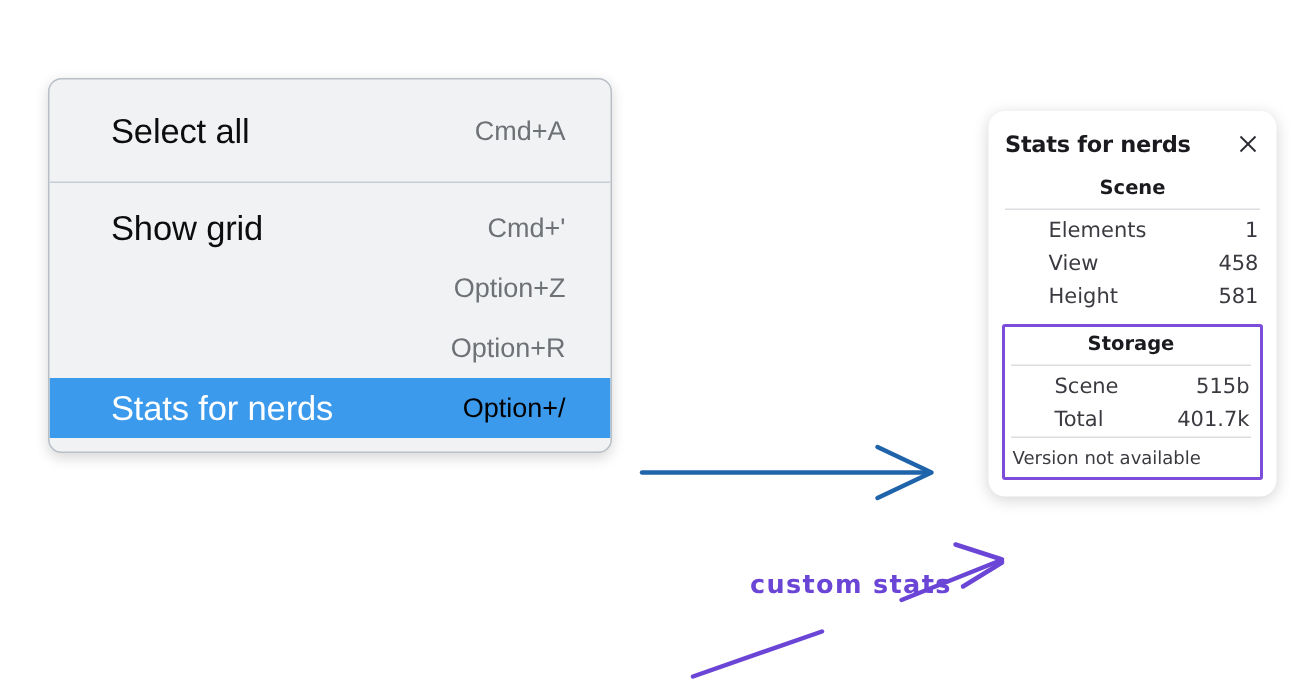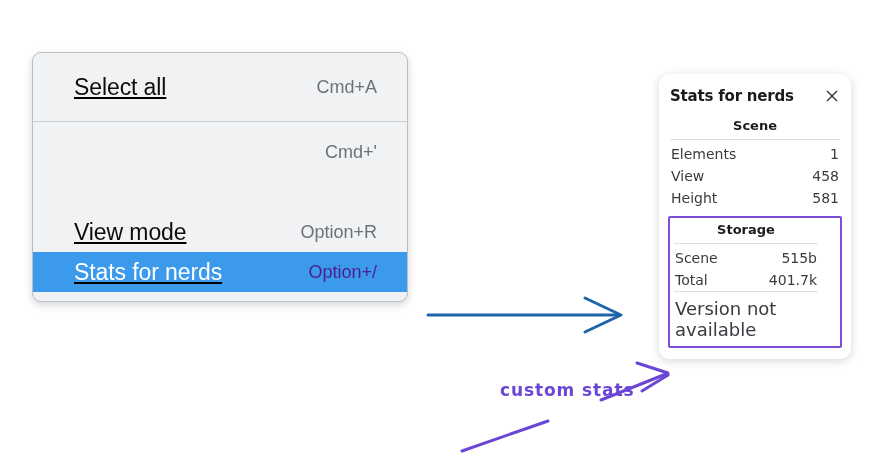--- a/index.html
+++ b/index.html
@@ -23,21 +23,21 @@
     top: 52px;
     width: 376px;
     background: #f1f2f4;
     border: 1px solid #b9bfc6;
     border-radius: 9px;
     box-shadow: 0 3px 9px rgba(0,0,0,0.16);
     padding: 0;
     box-sizing: border-box;
     overflow: hidden;
   }
-  .menu-group { padding: 10px 0 9px 0; text-decoration: underline; }
+  .menu-group { padding: 10px 0 9px 0; }
   .menu-group.group-top { padding: 14px 0 14px 0; }
   .menu-divider {
     height: 1px;
     background: #c4ccd4;
     margin: 0;
   }
   .menu-item {
     display: flex;
     align-items: center;
     justify-content: flex-start;
@@ -56,21 +56,21 @@
     position: absolute;
     right: 30px;
     font-size: 18px;
     color: #6e7277;
     white-space: nowrap;
   }
   .menu-item.is-selected {
     background: #3b9aec;
   }
   .menu-item.is-selected .mi-label { color: #ffffff; }
-  .menu-item.is-selected .mi-shortcut { color: #4c1d95; }
+  .menu-item.is-selected .mi-shortcut { color: #000000; }
 
   
   #stats-panel {
     position: absolute;
     left: 659px;
     top: 74px;
     width: 192px;
     background: #ffffff;
     border-radius: 11px;
     box-shadow: 0 2px 10px rgba(0,0,0,0.17);
@@ -111,30 +111,31 @@
     background: #dddde2;
     margin: 0 2px 3px 2px;
   }
   .stat-row {
     display: flex;
     justify-content: space-between;
     align-items: center;
     font-size: 14px;
     color: #3a3a40;
     padding: 3px 3px;
+    margin-left: 28px;
   }
   .stat-row .sr-value { color: #3a3a40; }
   .purple-box {
     border: 2px solid #7c4ddb;
     border-radius: 2px;
     margin: 7px 0 0 0;
-    padding: 1px 20px 3px 2px;
+    padding: 1px 4px 3px 2px;
   }
   .version-text {
-    font-size: 18px;
+    font-size: 12px;
     color: #3a3a40;
     padding: 3px 3px;
     text-align: left;
   }
 
   
   #annotations {
     position: absolute;
     left: 0; top: 0;
     width: 873px; height: 461px;
@@ -161,26 +162,27 @@
     <div class="menu-item">
       <span class="mi-label">Select all</span>
       <span class="mi-shortcut">Cmd+A</span>
     </div>
   </div>
 
   <div class="menu-divider"></div>
 
   <div class="menu-group">
     <div class="menu-item">
+      <span class="mi-label">Show grid</span>
       <span class="mi-shortcut">Cmd+'</span>
     </div>
     <div class="menu-item">
-    </div>
-    <div class="menu-item">
-      <span class="mi-label">View mode</span>
+      <span class="mi-shortcut">Option+Z</span>
+    </div>
+    <div class="menu-item">
       <span class="mi-shortcut">Option+R</span>
     </div>
     <div class="menu-item is-selected">
       <span class="mi-label">Stats for nerds</span>
       <span class="mi-shortcut">Option+/</span>
     </div>
   </div>
 </div>
 
 <div id="stats-panel">

